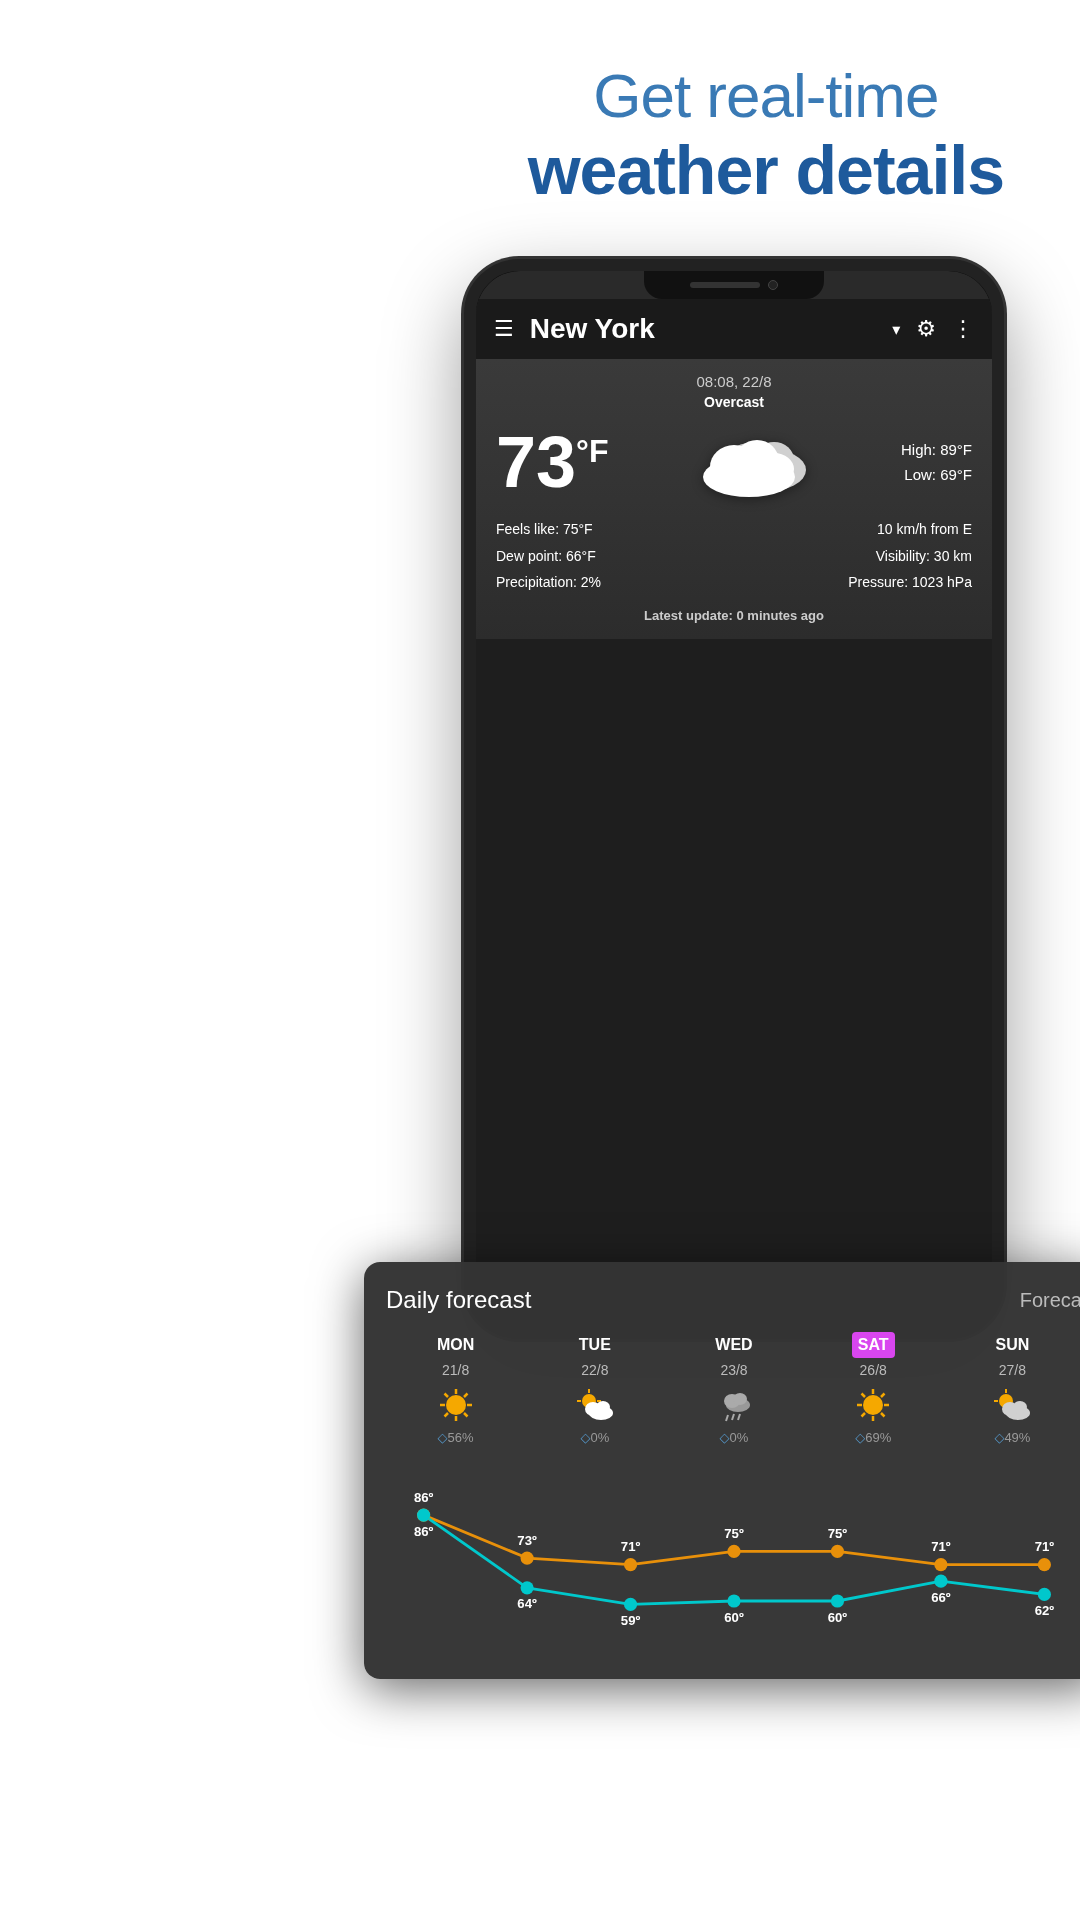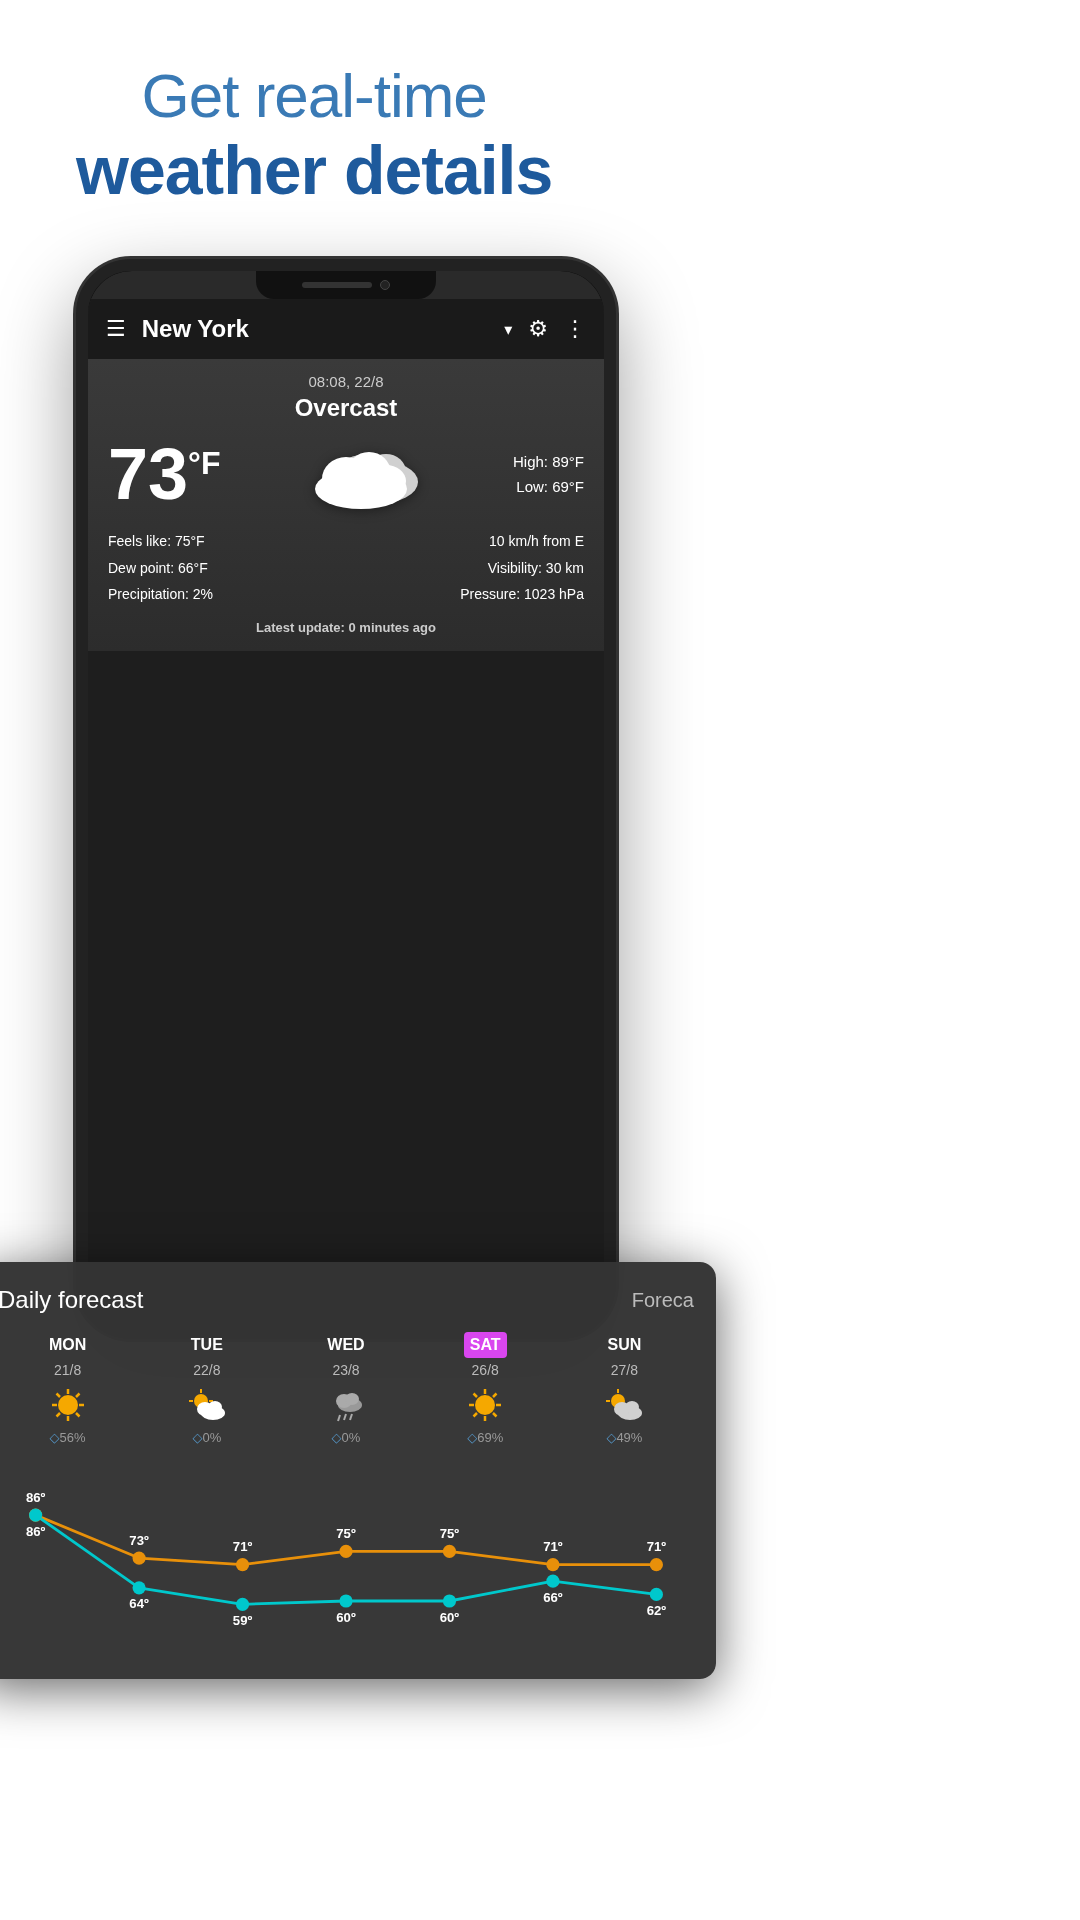--- a/index.html
+++ b/index.html
@@ -98,21 +98,21 @@
       padding: 0 18px;
       margin-top: 28px;
     }
     .hamburger-icon {
       font-size: 22px;
       color: white;
       margin-right: 16px;
       cursor: pointer;
     }
     .city-name {
-      font-size: 24px;
+      font-size: 28px;
       font-weight: 700;
       color: white;
       flex: 1;
     }
     .dropdown-arrow {
       color: white;
       font-size: 16px;
       margin-left: 6px;
     }
     .gear-icon, .dots-icon {
@@ -129,21 +129,21 @@
     }
     .datetime {
       text-align: center;
       color: #cccccc;
       font-size: 15px;
       margin-bottom: 4px;
     }
     .condition-text {
       text-align: center;
       color: white;
-      font-size: 24px;
+      font-size: 14px;
       font-weight: 600;
       margin-bottom: 12px;
     }
 
     
     .temp-row {
       display: flex;
       align-items: center;
       justify-content: space-between;
       margin-bottom: 14px;
@@ -197,21 +197,21 @@
       text-align: center;
       color: #cccccc;
       font-size: 13px;
       font-weight: 600;
     }
 
     
     .page-wrapper {
       display: flex;
       flex-direction: column;
-      align-items: flex-start;
+      align-items: flex-end;
       width: 928px;
       height: 1920px;
       position: relative;
     }
 
     .phone-container {
       position: relative;
       width: 540px;
     }
 

